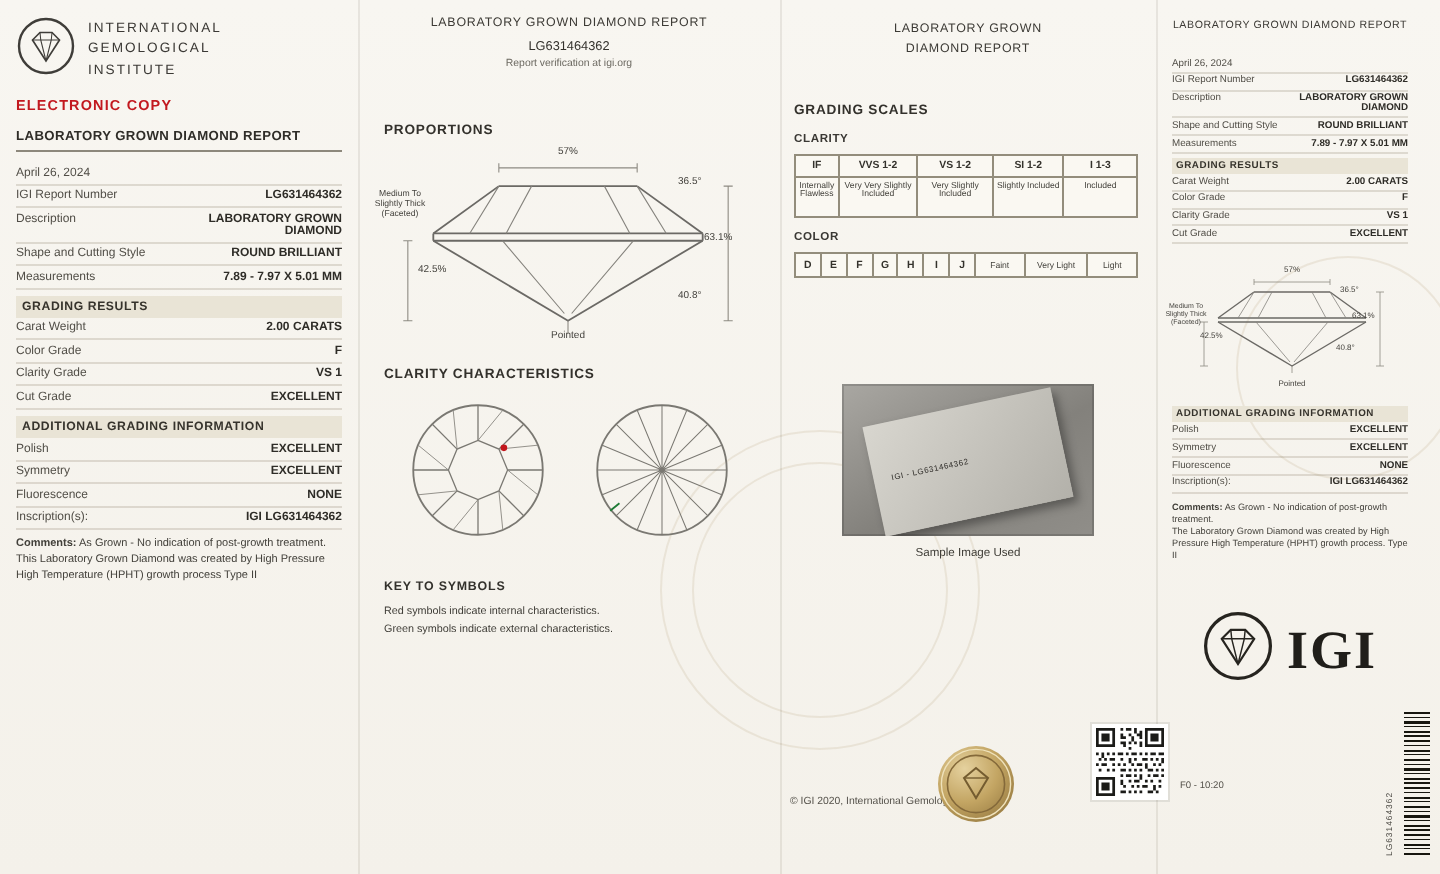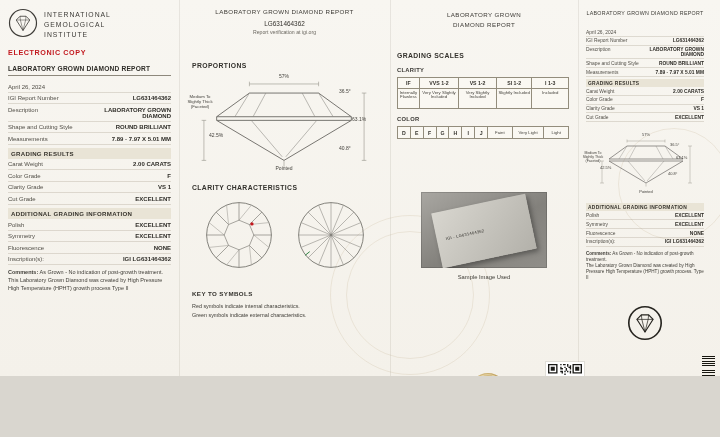--- a/index.html
+++ b/index.html
@@ -1,18 +1,18 @@
 <!DOCTYPE html>
 <html><head>
 <meta charset="utf-8">
 <style>
   * { margin:0; padding:0; box-sizing:border-box; }
   html,body { width:720px; height:437px; }
   body { font-family:"Liberation Sans", sans-serif; background:#d9d6cf; }
-  .page { position:absolute; left:0; top:0; width:720px; height:376px;
+  .page { position:absolute; left:0; top:0; width:720px; height:437px;
           background:linear-gradient(180deg,#f8f6f1 0%,#f4f1ea 100%);
           overflow:hidden; color:#3a3834;padding-left:20px; }
   .abs { position:absolute; }
   .b { font-weight:bold; }
   .center { text-align:center; }
   .panel { position:absolute; top:0; height:437px; }
   .divider { position:absolute; top:0; bottom:0; width:1px; background:rgba(70,58,30,.09); }
   .wm-ring { position:absolute; border:1.5px solid rgba(172,150,104,.16); border-radius:50%; }
 
   .kv { display:flex; justify-content:space-between; align-items:flex-start;
@@ -380,20 +380,21 @@
       </div>
 
       <div style="display:flex;align-items:center;justify-content:center;margin-top:24px">
         <span>
           <svg width="36" height="36" viewBox="0 0 40 40" fill="none">
             <circle cx="20" cy="20" r="18" stroke="#26241f" stroke-width="1.8"></circle>
             <path d="M11 16 L16 11 H24 L29 16 L20 30 Z" stroke="#26241f" stroke-width="1.2"></path>
             <path d="M11 16 H29 M16 11 L16.5 16 M24 11 L23.5 16 M16.5 16 L20 30 M23.5 16 L20 30" stroke="#26241f" stroke-width="0.8"></path>
           </svg>
         </span>
+        <span style="font-family:'Liberation Serif',serif;font-weight:bold;font-size:27px;letter-spacing:1px;color:#201e1a;margin-left:6px">IGI</span>
       </div>
     </div>
   </section>
 
   <div class="abs" style="left:468px;top:372px;width:40px;height:40px">
     <svg width="40" height="40" viewBox="0 0 40 40">
       <defs>
         <radialGradient id="gseal" cx="35%" cy="30%" r="80%">
           <stop offset="0%" stop-color="#e5d19e"></stop>
           <stop offset="55%" stop-color="#c3a563"></stop>

